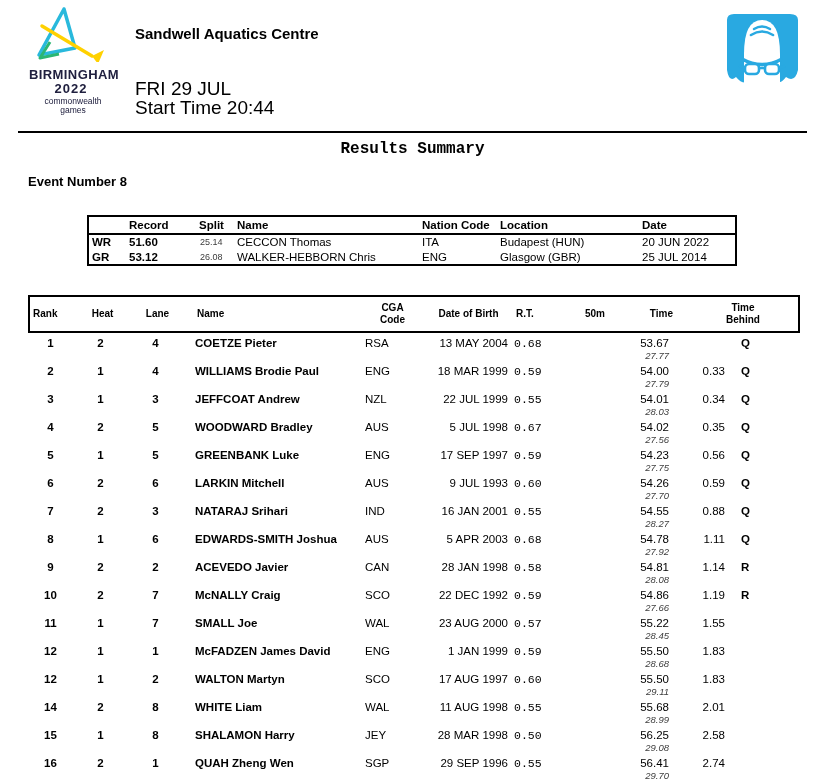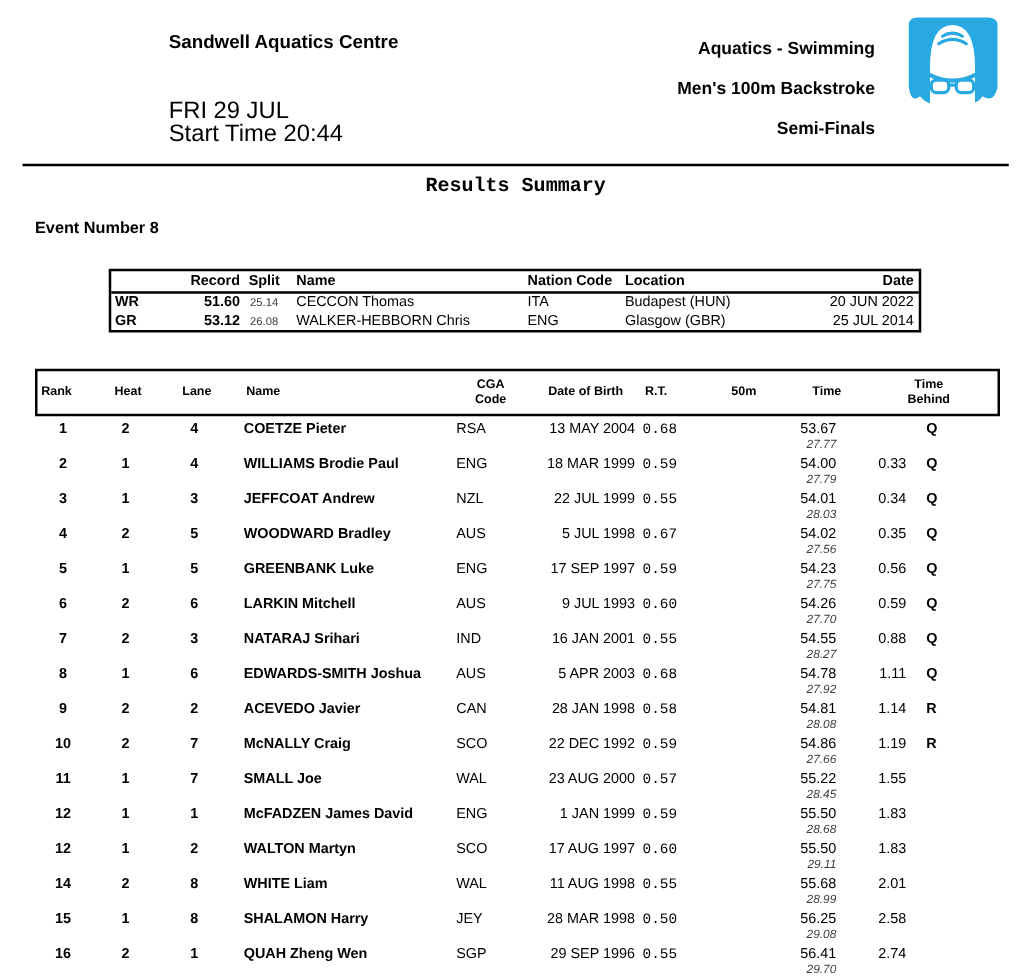--- a/index.html
+++ b/index.html
@@ -24,21 +24,21 @@
   .title-sub{font-size:13px;font-weight:bold;margin-top:16px;padding-left:28px;}
 
   
   .records{width:646px;margin:26px 0 0 87px;border:2px solid #000;font-size:11.5px;box-sizing:content-box;}
   .rec-grid{display:grid;grid-template-columns:40px 65px 36px 187px 75px 150px 93px;align-items:center;}
   .rec-head{font-weight:bold;border-bottom:2px solid #000;height:16px;}
   .rec-row{height:14.5px;}
   .rc{white-space:nowrap;overflow:visible;}
   .rc.pl3{padding-left:3px;} .rc.pl5{padding-left:5px;} .rc.pl6{padding-left:6px;}
   .rc.pl7{padding-left:7px;} .rc.pl8{padding-left:8px;}
-  .rc.right{text-align:right;} .rc.pr2{padding-right:2px;} .rc.pr4{padding-right:4px;}
+  .rc.right{} .rc.pr2{padding-right:2px;} .rc.pr4{padding-right:4px;}
   .rc.bold{font-weight:bold;}
   .rc.splitsm{font-size:9px;color:#3c3c3c;}
 
   
   .results-head{display:grid;width:768px;margin:29px 0 0 28px;
     grid-template-columns:45px 55px 55px 175px 65px 87px 53px 60px 49px 124px;
     border:2px solid #000;height:34px;align-items:center;
     font-weight:bold;font-size:10px;box-sizing:content-box;}
   .hc{white-space:pre-line;line-height:12px;}
   .hc.left{text-align:left;padding-left:3px;}
@@ -64,33 +64,40 @@
   .c.qual{padding-left:14px;}
   .split{font-size:9.5px;color:#3c3c3c;font-weight:normal;line-height:12px;font-style:italic;}
 </style>
 </head>
 <body>
 
 <div class="page">
 
   <div class="topbar">
 
+    <div class="logo">
+      <svg width="116" height="56" viewBox="0 0 116 56">
+        <polygon points="52,3 27,49 63,42" fill="none" stroke="#29b9dc" stroke-width="3.5" stroke-linejoin="round"></polygon>
+        <polyline points="38,36 28,52 47,48" fill="none" stroke="#2bb673" stroke-width="3" stroke-linejoin="round"></polyline>
+        <line x1="30" y1="20" x2="80" y2="50" stroke="#ffd100" stroke-width="3.5" stroke-linecap="round"></line>
+        <polygon points="80,50 92,44 86,58" fill="#ffd100"></polygon>
+      </svg>
+      <div class="word1">BIRMINGHAM</div>
+      <div class="word2">2022</div>
+      <div class="word3">commonwealth</div>
+      <div class="word4">games</div>
+    </div>
 
     <div class="venue">Sandwell Aquatics Centre</div>
 
     <div class="when">
       <div>FRI 29 JUL</div>
       <div>Start Time 20:44</div>
     </div>
 
-    <div class="eventblock">
-      <div>Aquatics - Swimming</div>
-      <div>Men's 100m Backstroke</div>
-      <div>Semi-Finals</div>
-    </div>
 
     <svg class="sporticon" viewBox="0 0 80 82">
       <path d="M12,2 L68,2 Q76,2 76,8 L76,58 Q73,71 64,65 Q57,75 48,67 Q40,77 30,67 Q22,75 14,65 Q7,71 5,58 L5,8 Q5,2 12,2 Z" fill="#29a9e1"></path>
       <path d="M22,80 L22,42 Q22,8 40,8 Q58,8 58,42 L58,80 Q40,84 22,80 Z" fill="#ffffff"></path>
       <path d="M29,23 Q40,16 51,23" fill="none" stroke="#29a9e1" stroke-width="2.6" stroke-linecap="round"></path>
       <path d="M32,17 Q40,12 48,17" fill="none" stroke="#29a9e1" stroke-width="2.4" stroke-linecap="round"></path>
       <path d="M20,47 Q40,58 60,47" fill="none" stroke="#29a9e1" stroke-width="3.4"></path>
       <rect x="23" y="52" width="14" height="10" rx="4" fill="#ffffff" stroke="#29a9e1" stroke-width="2.6"></rect>
       <rect x="43" y="52" width="14" height="10" rx="4" fill="#ffffff" stroke="#29a9e1" stroke-width="2.6"></rect>
       <line x1="37" y1="56" x2="43" y2="56" stroke="#29a9e1" stroke-width="2.6"></line>

